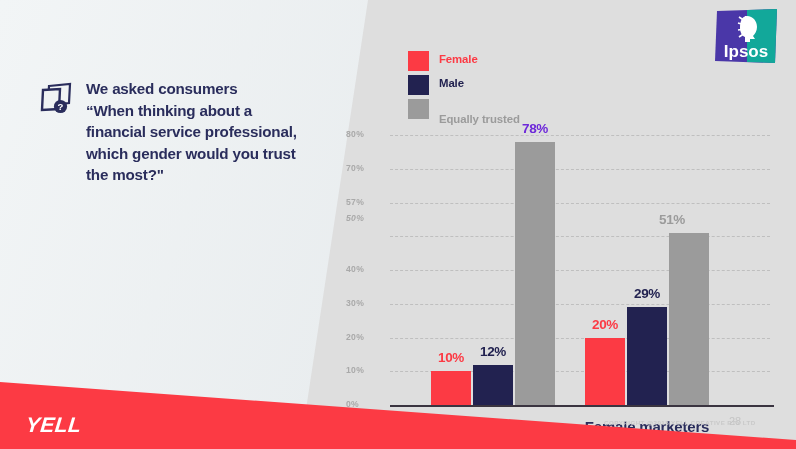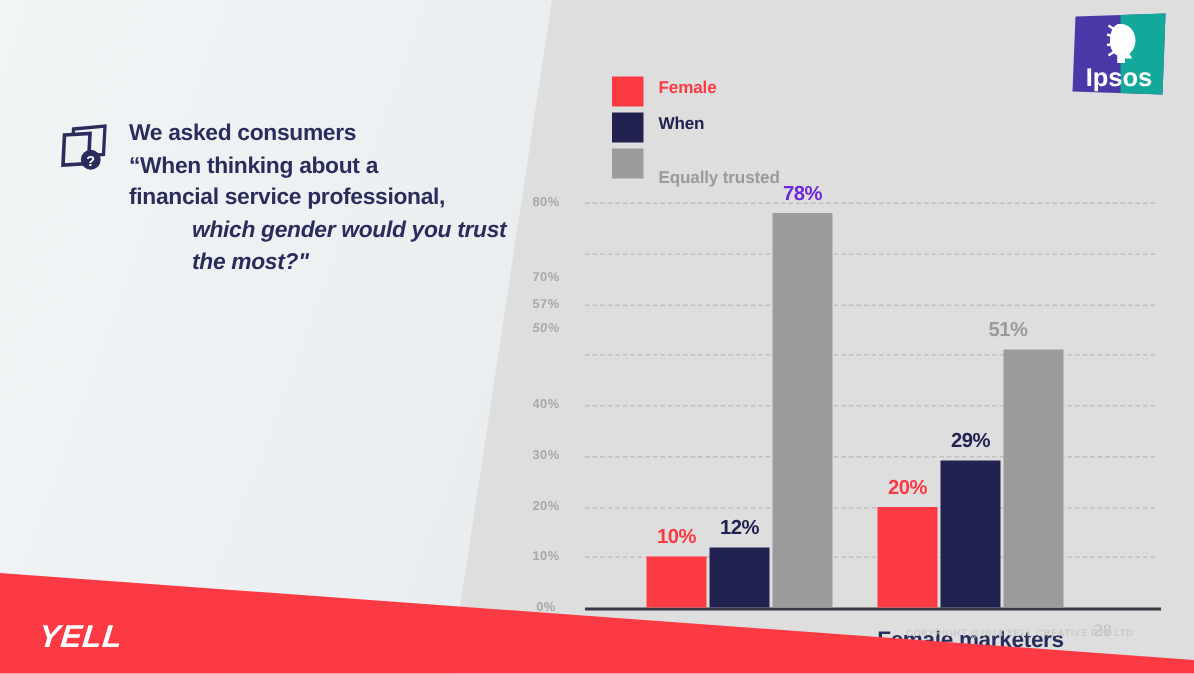--- a/index.html
+++ b/index.html
@@ -61,40 +61,40 @@
   }
   .q-icon{
     position:absolute;left:0px;top:4px;width:36px;height:34px;
   }
   .headline{
     position:absolute;left:46px;top:0px;width:280px;
     color:#2A2D5C;
     font-size:15.2px;font-weight:bold;line-height:1.42;
     letter-spacing:-0.2px;
   }
-  .headline .ital{font-style:italic;display:block;margin-left:42px;}
+  .headline .ital{display:block;}
 
   
   #chart{
     position:absolute;left:350px;top:40px;width:430px;height:345px;
   }
   .plot{
     position:absolute;left:40px;top:45px;width:390px;height:330px;
   }
   
   .gridline{
     position:absolute;left:0;width:380px;height:0;
     border-top:1px dashed #BFBFBF;
   }
   .axis-base{
     position:absolute;left:0;width:384px;height:0;
     border-top:2px solid #3A3440;
   }
   .ytick{
-    position:absolute;width:36px;text-align:center;
+    position:absolute;width:36px;text-align:left;
     font-size:8.6px;font-weight:bold;color:#A9A9A9;
     letter-spacing:0.3px;
   }
   .bar{position:absolute;bottom:0;width:40px;}
   .bar-label{
     position:absolute;width:60px;text-align:center;
     font-size:13.5px;font-weight:bold;letter-spacing:-0.3px;
   }
   .cat-label{
     position:absolute;width:160px;text-align:center;
@@ -156,21 +156,21 @@
 
   <div id="chart">
 
     <div class="legend" id="legend">
         <div class="legend-row">
           <div class="legend-swatch" style="background: rgb(252, 58, 68);"></div>
           <div class="legend-text" style="color: rgb(252, 58, 68);">Female</div>
         </div>
         <div class="legend-row">
           <div class="legend-swatch" style="background: rgb(34, 34, 80);"></div>
-          <div class="legend-text" style="color: rgb(34, 34, 80);">When</div>
+          <div class="legend-text" style="color: rgb(34, 34, 80);">Male</div>
         </div>
         <div class="legend-row">
           <div class="legend-swatch" style="background: rgb(155, 155, 155);"></div>
           <div class="legend-text" style="color: rgb(155, 155, 155); margin-top: 12px;">Equally trusted</div>
         </div>
       </div>
 
     <div class="plot" id="plot">
         <div class="ytick" style="top: 314px; left: -44px;">0%</div>
         <div class="gridline" style="top: 286.25px;"></div>
@@ -179,21 +179,21 @@
         <div class="ytick" style="top: 246.5px; left: -44px;">20%</div>
         <div class="gridline" style="top: 218.75px;"></div>
         <div class="ytick" style="top: 212.75px; left: -44px;">30%</div>
         <div class="gridline" style="top: 185px;"></div>
         <div class="ytick" style="top: 179px; left: -44px;">40%</div>
         <div class="gridline" style="top: 151.25px;"></div>
         <div class="ytick" style="top: 128px; left: -44px; font-style: italic;">50%</div>
         <div class="gridline" style="top: 117.5px;"></div>
         <div class="ytick" style="top: 111.5px; left: -44px;">57%</div>
         <div class="gridline" style="top: 83.75px;"></div>
-        <div class="ytick" style="top: 77.75px; left: -44px; margin-top: 16px;">70%</div>
+        <div class="ytick" style="top: 77.75px; left: -44px;">70%</div>
         <div class="gridline" style="top: 50px;"></div>
         <div class="ytick" style="top: 44px; left: -44px;">80%</div>
         <div class="axis-base" style="top: 320px;"></div>
         <div class="bar" style="left: 41px; height: 33.75px; bottom: 10px; background: rgb(252, 58, 68);"></div>
         <div class="bar-label" style="left: 31px; top: 265.25px; color: rgb(252, 58, 68);">10%</div>
         <div class="bar" style="left: 83px; height: 40.5px; bottom: 10px; background: rgb(34, 34, 80);"></div>
         <div class="bar-label" style="left: 73px; top: 258.5px; color: rgb(34, 34, 80);">12%</div>
         <div class="bar" style="left: 125px; height: 263.25px; bottom: 10px; background: rgb(155, 155, 155);"></div>
         <div class="bar-label" style="left: 115px; top: 35.75px; color: #6d28d9;">78%</div>
         <div class="cat-label" style="left: 23px; top: 333px;">Consumers</div>

